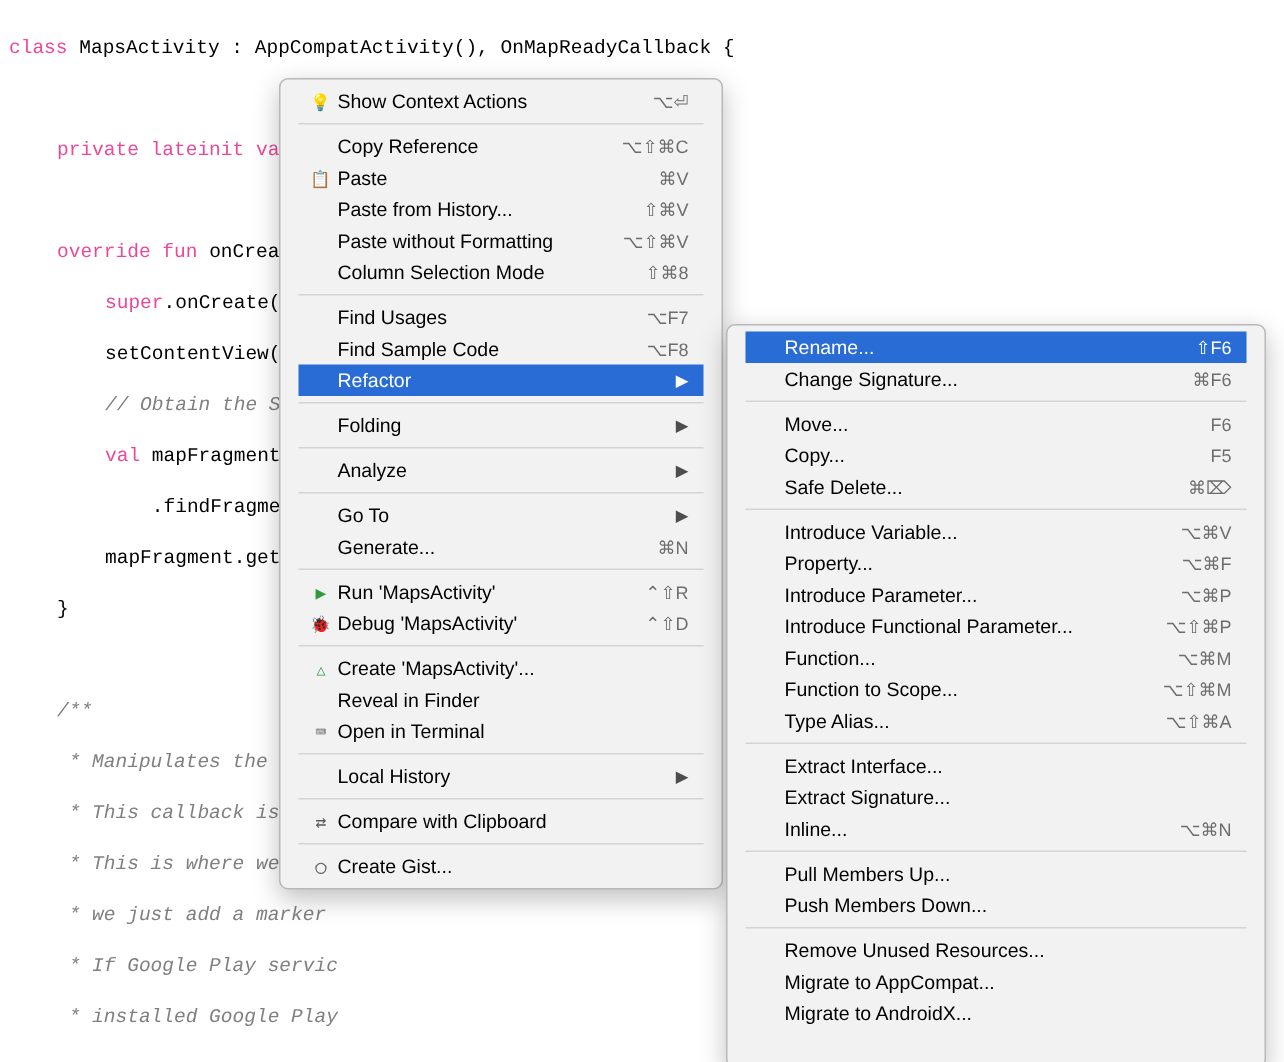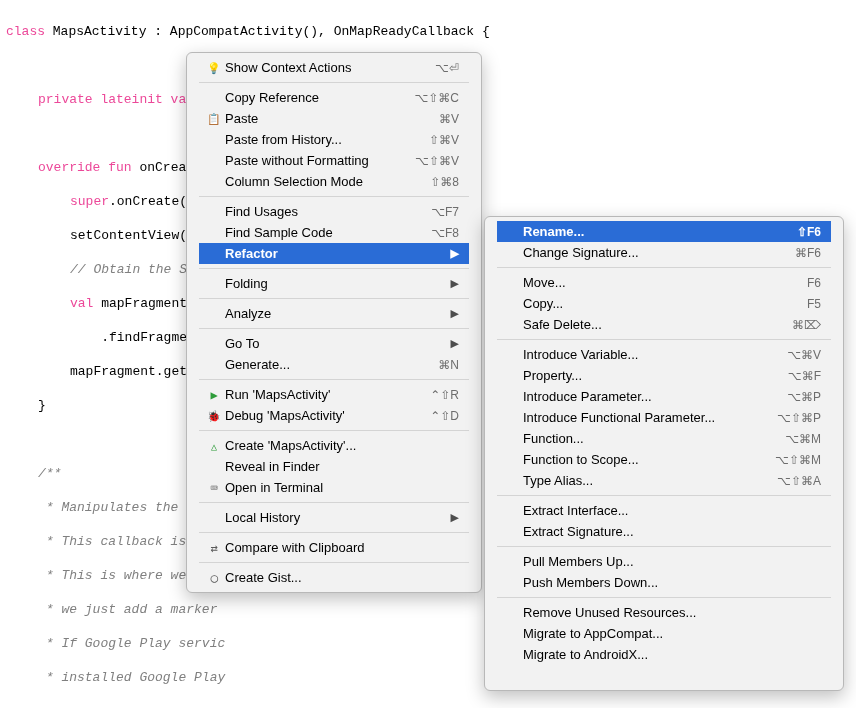--- a/index.html
+++ b/index.html
@@ -65,21 +65,20 @@
     padding-left: 18px;
   }
   .menu .sep {
     height: 1px;
     background: #d4d4d4;
     margin: 4px 0;
   }
   .menu .item.highlight {
     background: #2a6cd6;
     color: #ffffff;
-    font-weight: bold;
   }
   .menu .item.highlight .mi-short,
   .menu .item.highlight .mi-arrow,
   .menu .item.highlight .mi-icon { color: #ffffff; }
 
   #menu-main { top: 52px; left: 186px; width: 296px; }
   #menu-sub  { top: 216px; left: 484px; width: 360px; }
 
   .ic-bulb::before   { content: "\1F4A1"; font-size:11px;}
   .ic-paste::before  { content: "\1F4CB"; font-size:11px;}
@@ -304,20 +303,25 @@
     </div>
     <div class="sep"></div>
     <div class="item">
       <span class="mi-icon "></span>
       <span class="mi-label">Extract Interface...</span>
     </div>
     <div class="item">
       <span class="mi-icon "></span>
       <span class="mi-label">Extract Signature...</span>
     </div>
+    <div class="item">
+      <span class="mi-icon "></span>
+      <span class="mi-label">Inline...</span>
+      <span class="mi-short">⌥⌘N</span>
+    </div>
     <div class="sep"></div>
     <div class="item">
       <span class="mi-icon "></span>
       <span class="mi-label">Pull Members Up...</span>
     </div>
     <div class="item">
       <span class="mi-icon "></span>
       <span class="mi-label">Push Members Down...</span>
     </div>
     <div class="sep"></div>

